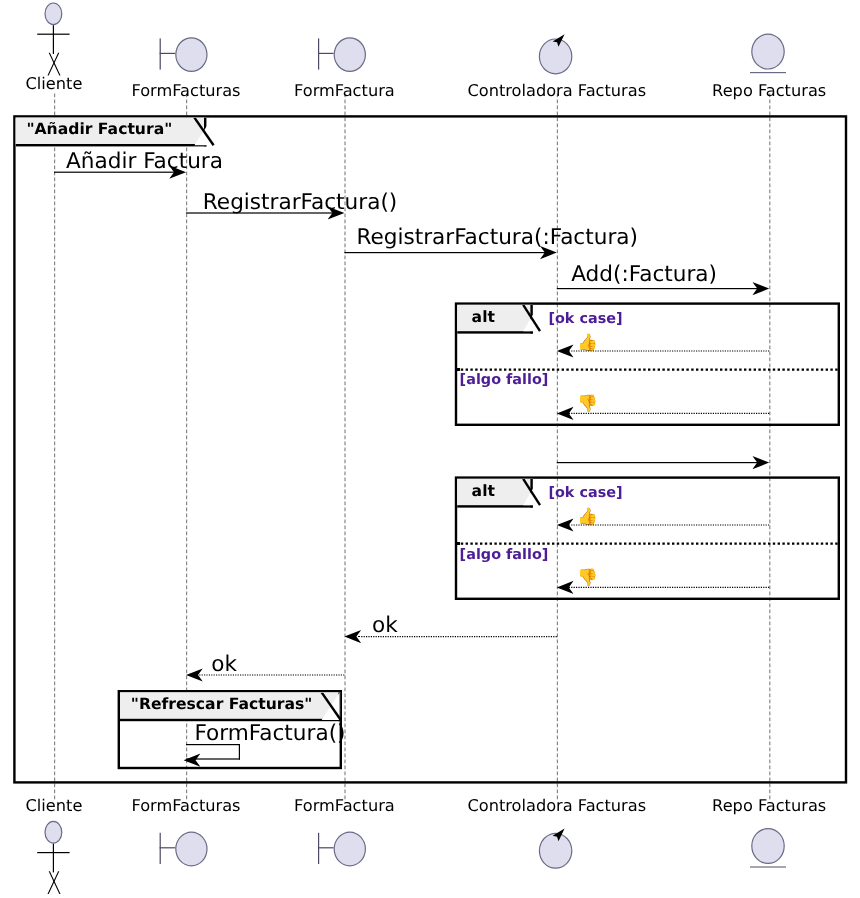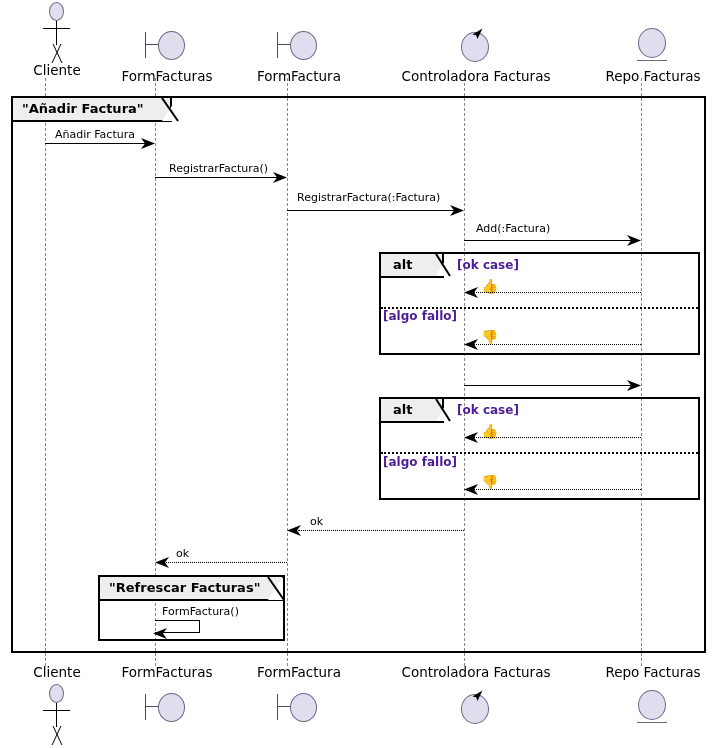--- a/index.html
+++ b/index.html
@@ -29,21 +29,20 @@
     border-left: 1px dashed #888888;
     top: 78px;
     height: 588px;
   }
 
   
   .participant {
     position: absolute;
     text-align: center;
     white-space: nowrap;
-    padding-left: 12px;
   }
   .p-label {
     font-size: 13.5px;
     color: #000000;
     line-height: 16px;
     white-space: nowrap;
   }
   .icon-wrap {
     position: relative;
     height: 46px;
@@ -171,21 +170,21 @@
   .msg-line {
     position: absolute;
     height: 0;
     border-top: 1.5px solid #000000;
   }
   .msg-line.dotted {
     border-top: 1.4px dotted #000000;
   }
   .msg-label {
     position: absolute;
-    font-size: 11px;
+    font-size: 18px;
     color: #000000;
     white-space: nowrap;
     line-height: 14px;
   }
   .arrowhead { position: absolute; }
 
   
   .self-box {
     position: absolute;
     border-top: 1.5px solid #000;

